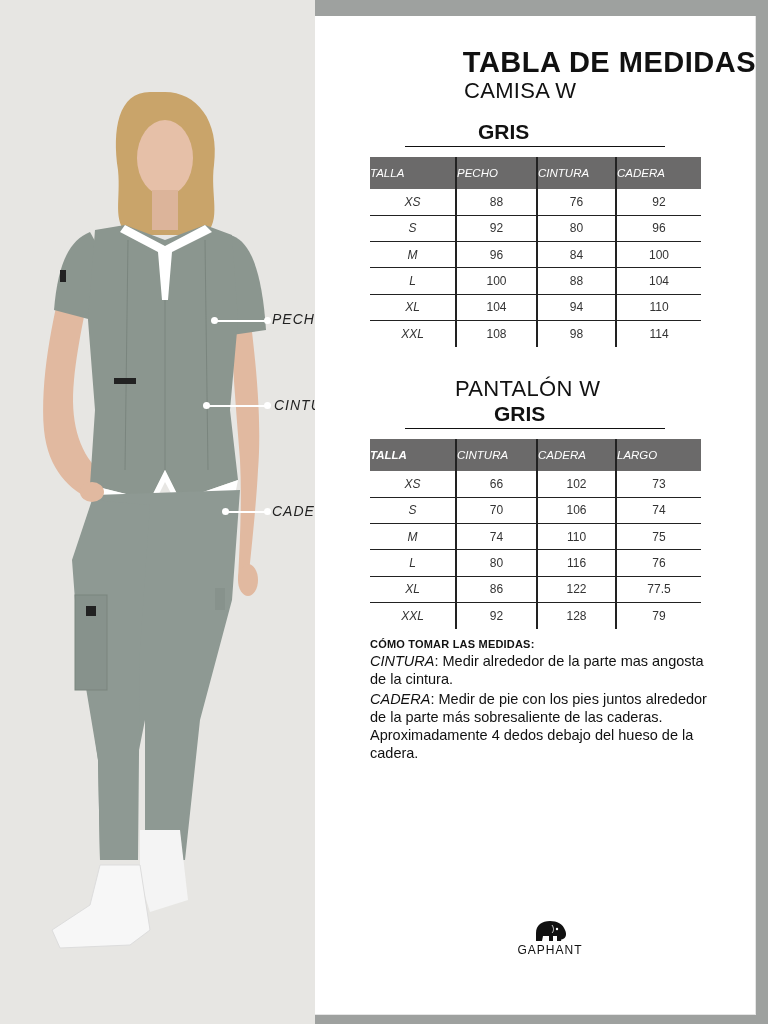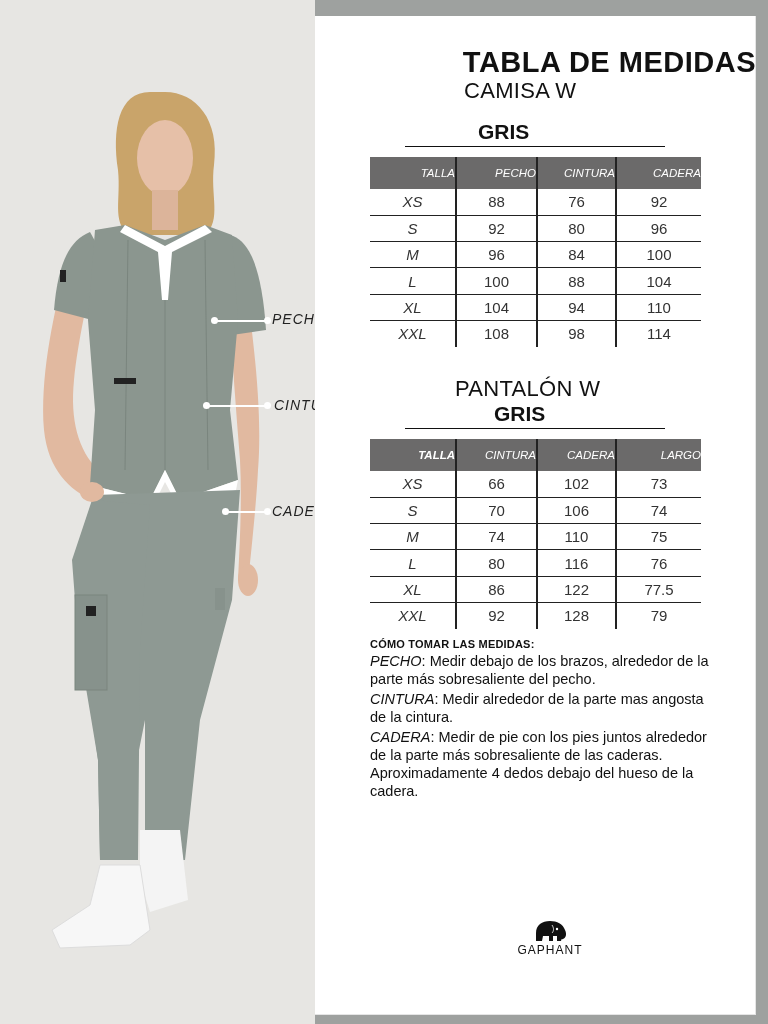--- a/index.html
+++ b/index.html
@@ -17,23 +17,23 @@
   
   .card { position: absolute; left: 315px; top: 16px; width: 441px; height: 999px; background: #ffffff; border-right: 1px solid #e5e5e5; border-bottom: 1px solid #e5e5e5; }
 
   .main-title { position: absolute; left: 0; width: 441px; top: 30px; text-align: right; font-weight: bold; font-size: 29px; letter-spacing: 0.5px; color: #111; }
 
   .section-title { position: absolute; font-size: 22px; color: #111; letter-spacing: 0.3px; }
   .section-sub { position: absolute; font-size: 21px; font-weight: bold; color: #111; }
   .section-rule { position: absolute; height: 1px; background: #111; }
 
   table.size-table { position: absolute; left: 55px; width: 331px; border-collapse: collapse; }
-  .size-table th { background: #6b6a6a; color: #fff; font-style: italic; font-weight: normal; font-size: 11.5px; height: 32px; text-align: right; }
+  .size-table th { background: #6b6a6a; color: #fff; font-style: italic; font-weight: normal; font-size: 11.5px; height: 32px; text-align: left; }
   .size-table th.bold { font-weight: bold; }
-  .size-table td { height: 26.3px; text-align: center; font-size: 15px; color: #333; border-top: 1.5px solid #222; }
+  .size-table td { height: 26.3px; text-align: center; font-size: 12px; color: #333; border-top: 1.5px solid #222; }
   .size-table tr:first-child td { border-top: none; }
   .size-table tbody tr:first-child td { border-top: none; }
   .size-table td.talla { font-style: italic; }
   .size-table th + th, .size-table td + td { border-left: 2px solid #222; }
 
   .howto { position: absolute; left: 55px; top: 622px; width: 345px; color: #111; }
   .howto-title { font-weight: bold; font-size: 11px; letter-spacing: 0.2px; margin-bottom: 2px; }
   .howto p { font-size: 14.5px; line-height: 18px; margin-bottom: 2px; }
   .howto p em { font-style: italic; }
   .note { position: absolute; left: 55px; top: 817px; width: 345px; font-style: italic; font-size: 12px; line-height: 13px; color: #222; }
@@ -207,21 +207,20 @@
         <td class="talla">XXL</td>
         <td>92</td>
         <td>128</td>
         <td>79</td>
       </tr>
     </tbody>
   </table>
 
   <div class="howto">
     <div class="howto-title">CÓMO TOMAR LAS MEDIDAS:</div>
-    <p><em>PECHO</em><span>: Medir debajo de los brazos, alrededor de la parte más sobresaliente del pecho.</span></p>
     <p><em>CINTURA</em><span>: Medir alrededor de la parte mas angosta de la cintura.</span></p>
     <p><em>CADERA</em><span>: Medir de pie con los pies juntos alrededor de la parte más sobresaliente de las caderas. Aproximadamente 4 dedos debajo del hueso de la cadera.</span></p>
   </div>
 
   <div class="note">
   </div>
 
   <div class="logo">
     <svg width="40" height="24" viewBox="0 0 40 24" xmlns="http://www.w3.org/2000/svg">
       <path d="M6 22 L6 14 C6 6 12 2 20 2 C27 2 33 5 35 11 C37 15 36 19 33 20 C31 21 29 19 30 17 C31 15 33 16 32 18 L31 22 L27 22 L27 17 L23 17 L23 22 L19 22 L19 17 L13 17 L12 22 Z" fill="#111"></path>

